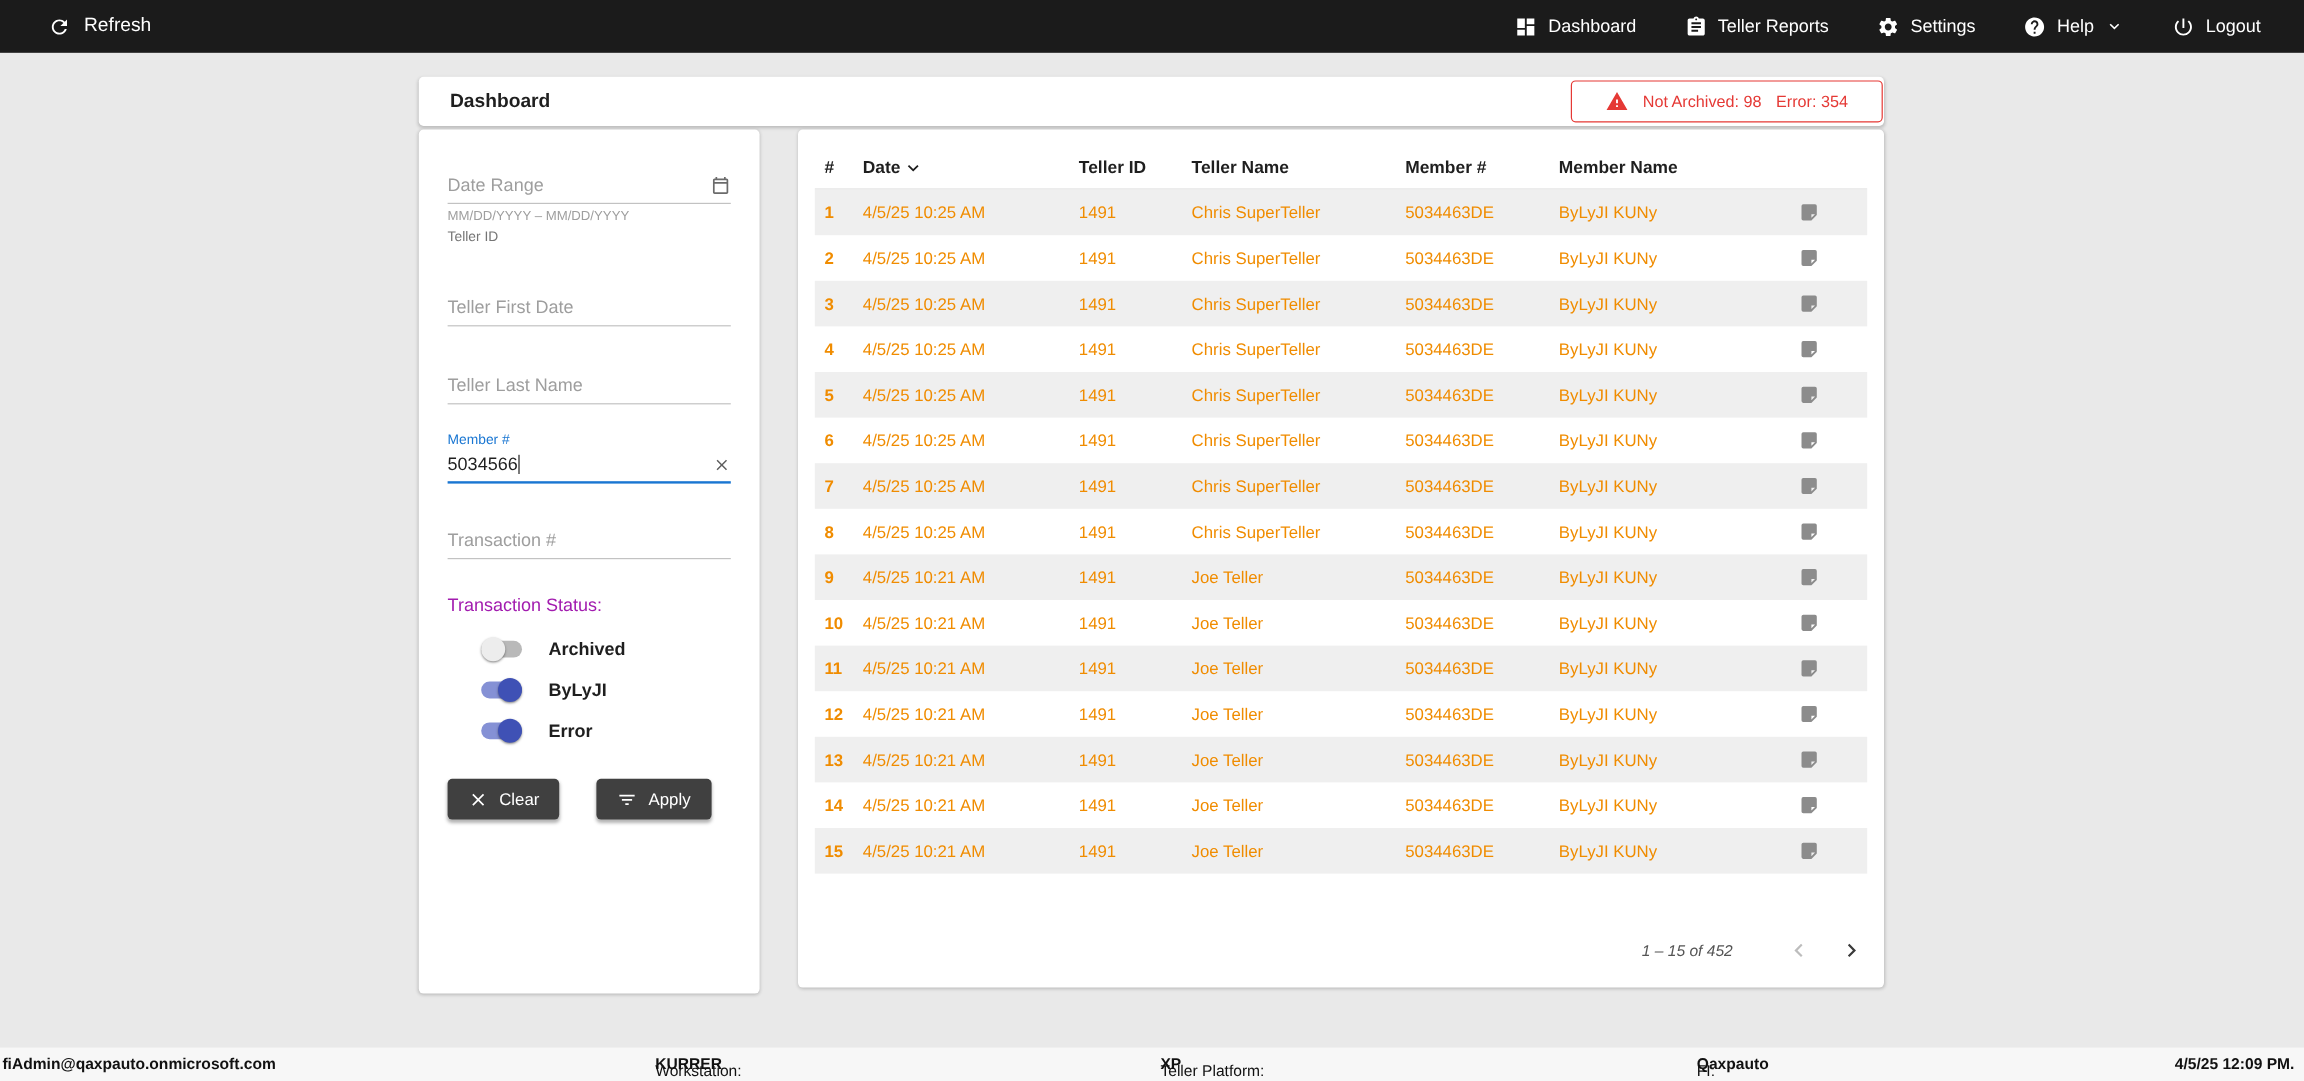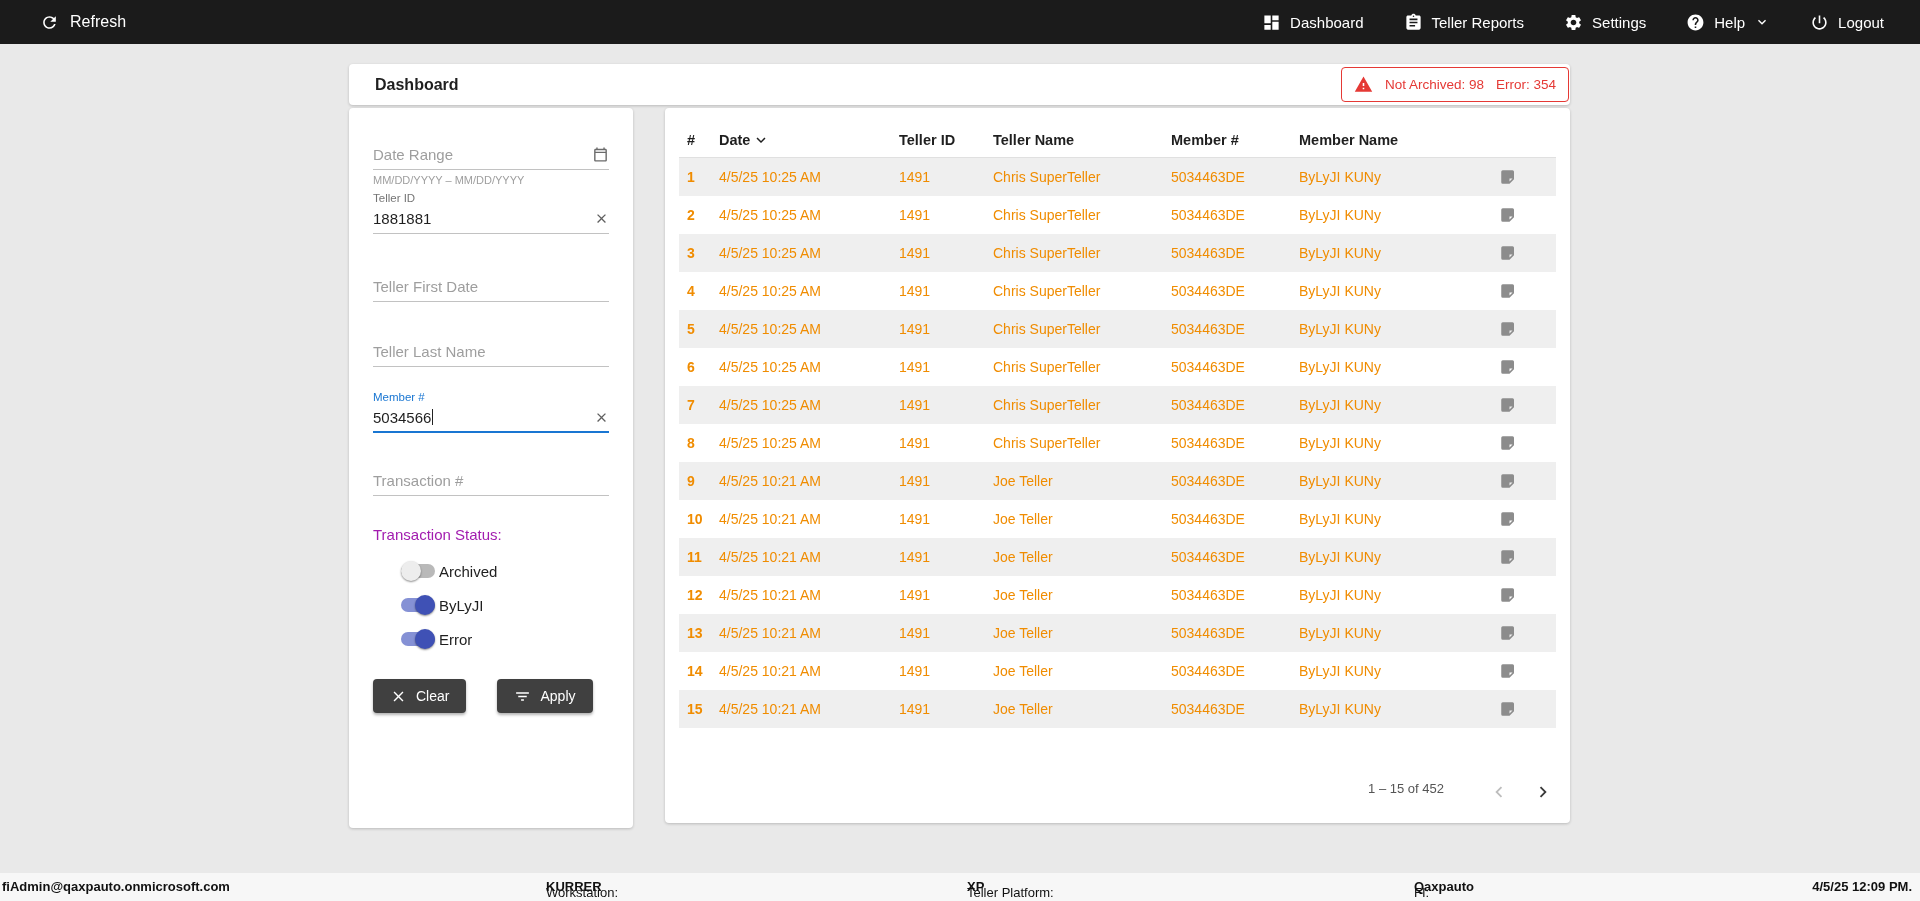--- a/index.html
+++ b/index.html
@@ -28,21 +28,21 @@
   
   .page-header-card {
     position:absolute; left:349px; top:64px; width:1221px; height:41px;
     background:#fff; border-radius:4px; box-shadow:0 1px 3px rgba(0,0,0,.2);
     display:flex; align-items:center;
   }
   .page-title { font-size:16px; font-weight:700; padding-left:26px; }
   .alert-badge {
     position:absolute; right:1px; top:3px; height:35px;
     background:#fff; border:1px solid #e53935; border-radius:4px;
-    display:flex; align-items:center; gap:12px; padding:0 12px;
+    display:flex; align-items:center; gap:12px; padding:0 28px;
     color:#e53935; font-size:13.5px;
   }
   .alert-badge svg { width:19px; height:19px; fill:#e53935; }
   .alert-badge .alert-part { white-space:nowrap; }
 
   
   .sidebar {
     position:absolute; left:349px; top:108px; width:284px; height:720px;
     background:#fff; border-radius:4px; box-shadow:0 1px 3px rgba(0,0,0,.2);
     padding:24px;
@@ -64,21 +64,21 @@
   .text-caret { display:inline-block; width:1px; height:16px; background:#222; margin-left:1px; }
 
   .f-date { margin-top:8px; }
   .f-tid-label { margin-top:6px; }
   .f-first { margin-top:38px; }
   .f-last { margin-top:35px; }
   .f-member-label { margin-top:24px; }
   .f-trans { margin-top:33px; }
   .status-label { margin-top:30px; font-size:15px; color:#a21caf; }
   .toggles { margin-top:14px; }
-  .toggle-row { display:flex; align-items:center; gap:4px; padding-left:28px; height:28px; margin-bottom:6px; cursor:pointer; }
+  .toggle-row { display:flex; align-items:center; gap:22px; padding-left:28px; height:28px; margin-bottom:6px; cursor:pointer;font-weight:bold; }
   .toggle-label { font-size:15px; }
   .switch { position:relative; width:34px; height:20px; flex:0 0 auto; }
   .switch .track { position:absolute; left:0; top:3px; width:34px; height:14px; border-radius:7px; background:#b9b9b9; }
   .switch .thumb { position:absolute; top:0; left:0; width:20px; height:20px; border-radius:50%; background:#ededed; box-shadow:0 1px 2px rgba(0,0,0,.45); }
   .switch.on .track { background:#8591d5; }
   .switch.on .thumb { left:14px; background:#3f51b5; }
   .btn-row { display:flex; gap:31px; margin-top:26px; }
   .btn {
     display:inline-flex; align-items:center; gap:9px; height:34px; padding:0 17px;
     background:#404040; color:#fff; border:none; border-radius:4px; font-size:14px;
@@ -106,21 +106,21 @@
   .c5 { width:128px; }
   .c6 { width:200px; }
   .c7 { flex:1; display:flex; align-items:center; }
   .trow .c1 { font-weight:700; }
   .sort-wrap { display:flex; align-items:center; gap:2px; }
   .sort-wrap svg { width:18px; height:18px; fill:#1f1f1f; }
   .note-btn svg { width:18px; height:18px; fill:#8c8c8c; }
   .note-btn { cursor:pointer; }
   .pagination {
     position:absolute; right:16px; bottom:20px;
-    display:flex; align-items:flex-start; font-size:13px; color:#555;
+    display:flex; align-items:center; font-size:13px; color:#555;font-style:italic;
   }
   .page-range { margin-right:44px; }
   .page-btn { cursor:pointer; }
   .page-btn svg { width:22px; height:22px; }
   .page-btn.prev svg { fill:#bdbdbd; }
   .page-btn.next svg { fill:#3a3a3a; }
   .page-btn.prev { margin-right:22px; cursor:default; }
 
   
   .footer {
@@ -217,28 +217,20 @@
       <span class="calendar-btn">
         <svg viewBox="0 0 24 24">
             <path d="M19 4h-1V2h-2v2H8V2H6v2H5c-1.11 0-1.99.9-1.99 2L3 20c0 1.1.89 2 2 2h14c1.1 0 2-.9 2-2V6c0-1.1-.9-2-2-2zm0 16H5V10h14v10zm0-12H5V6h14v2z"></path>
           </svg>
       </span>
     </div>
     <div class="hint">MM/DD/YYYY – MM/DD/YYYY</div>
   </div>
 
   <div class="f-tid-label mini-label">Teller ID</div>
-  <div class="field-row">
-    <span class="field-value">1881881</span>
-    <span class="clear-x">
-      <svg viewBox="0 0 24 24">
-          <path d="M19 6.41L17.59 5 12 10.59 6.41 5 5 6.41 10.59 12 5 17.59 6.41 19 12 13.41 17.59 19 19 17.59 13.41 12z"></path>
-        </svg>
-    </span>
-  </div>
 
   <div class="f-first field-row">
     <span class="placeholder">Teller First Date</span>
   </div>
 
   <div class="f-last field-row">
     <span class="placeholder">Teller Last Name</span>
   </div>
 
   <div class="f-member-label mini-label blue">Member #</div>

